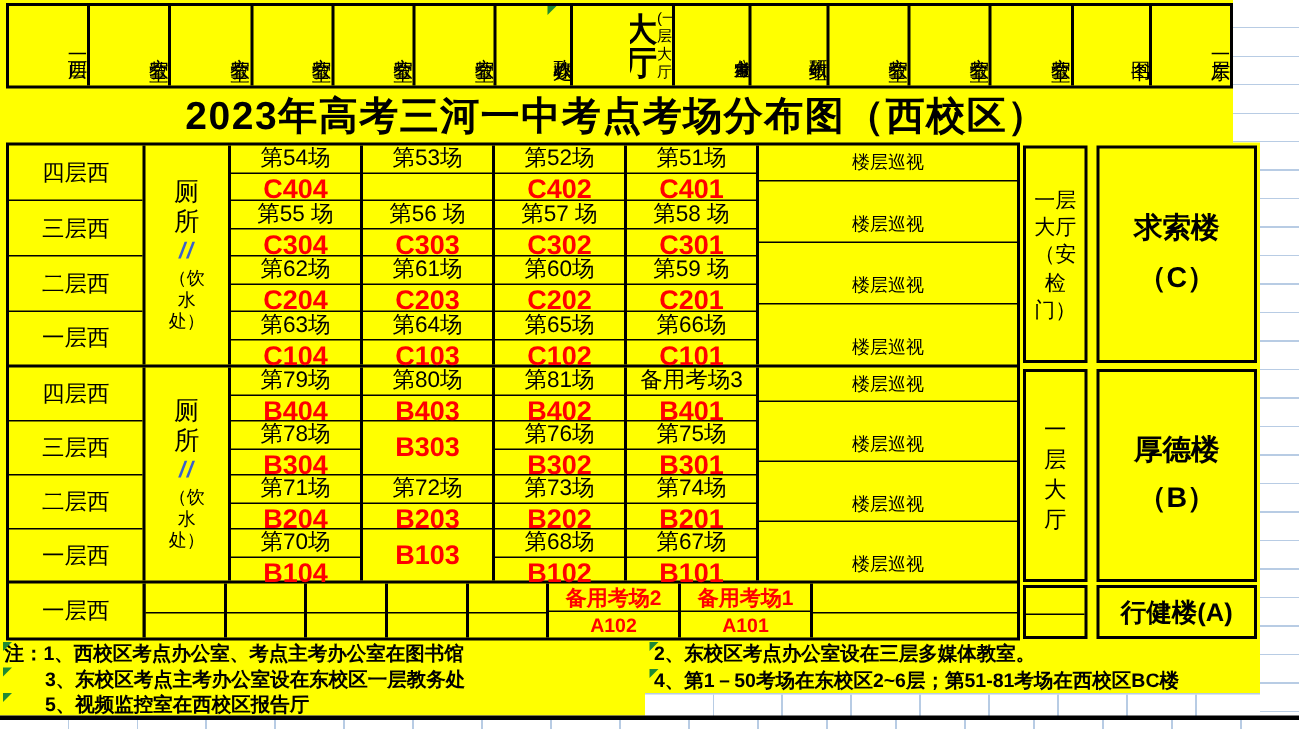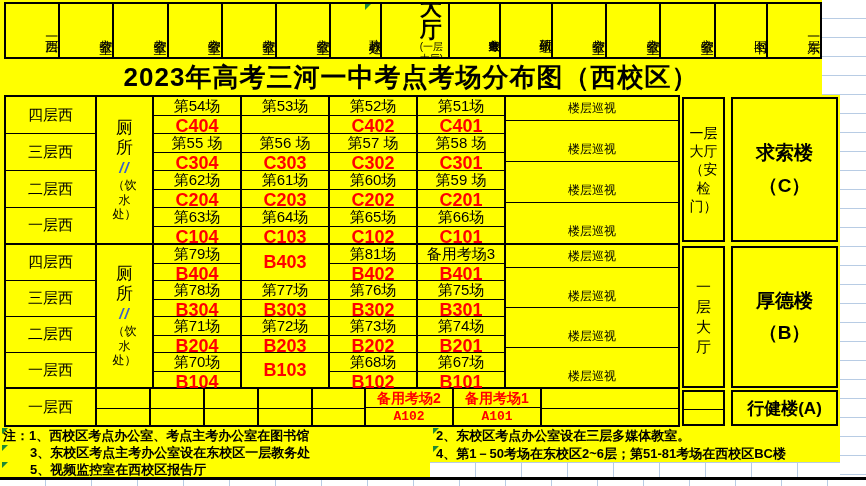--- a/index.html
+++ b/index.html
@@ -14,21 +14,21 @@
   #patchMidR{left:430px;top:462px;width:410px;height:15px;background:
     repeating-linear-gradient(90deg,transparent 0 45px,#b8cce4 45px 46px),#ffffff;
     border-top:1px solid #b8cce4;}
   #bline{position:absolute;left:0;top:477px;width:866px;height:3px;background:#000;}
   #patchBotV{left:0;top:480px;width:866px;height:6px;
     background:repeating-linear-gradient(90deg,transparent 0 45px,#b8cce4 45px 46px);}
 
   
   #topHeader{position:absolute;left:4px;top:2px;width:818px;height:57px;box-sizing:border-box;
     border:2px solid #000;display:flex;}
-  .th-cell{box-sizing:border-box;border-right:2px solid #000;display:flex;flex-direction:column;
+  .th-cell{box-sizing:border-box;border-right:2px solid #000;display:flex;flex-direction:row;
     align-items:center;justify-content:center;overflow:hidden;margin-left:38px;}
   .th-cell:last-child{border-right:none;}
   .th-v{writing-mode:vertical-rl;text-orientation:upright;font-size:13px;line-height:1.1;
     letter-spacing:1px;max-height:52px;}
   .hall-name{font-size:22px;font-weight:bold;line-height:1;}
   .hall-sub{font-size:10px;line-height:1.2;}
   .th-small{font-size:11px;max-height:50px;line-height:1.02;letter-spacing:0;}
 
   
   #title{position:absolute;left:0;top:60px;width:822px;height:34px;line-height:34px;
@@ -63,21 +63,21 @@
 
   
   .espan{width:269px;background:
     linear-gradient(#000,#000) 0 19px / 100% 1px no-repeat,
     repeating-linear-gradient(90deg,transparent 0 52px,#000 52px 54px);}
   .fcell-a{flex:1;display:flex;align-items:center;justify-content:center;font-size:15px;}
   .rcell-a{flex:1;display:flex;flex-direction:column;}
   .rname-a{height:19px;line-height:18px;box-sizing:border-box;border-bottom:1px solid #000;
     text-align:center;font-size:14px;font-weight:bold;color:#ff0000;}
   .rcode-a{flex:1;display:flex;align-items:center;justify-content:center;font-size:13px;
-    font-weight:bold;color:#ff0000;font-family:Liberation Mono, monospace;}
+    font-weight:bold;color:#ff0000;}
   .pcol-a{background:linear-gradient(#000,#000) 0 19px / 100% 1px no-repeat;}
 
   
   .sidebox{position:absolute;box-sizing:border-box;border:2px solid #000;display:flex;
     align-items:center;justify-content:center;text-align:center;white-space:pre-line;}
   #hallC{left:682px;top:97px;width:43px;height:145px;font-size:14px;line-height:1.3;
     padding:1px;word-break:break-all;}
   #bldC{left:731px;top:97px;width:107px;height:145px;font-size:19px;font-weight:bold;line-height:1.7;}
   #hallB{left:682px;top:246px;width:43px;height:142px;font-size:15px;line-height:1.35;
     padding:0 9px;word-break:break-all;}
@@ -271,24 +271,24 @@
             <div class="rname">第71场</div>
             <div class="rcode">B204</div>
           </div>
         <div class="cellr rcell">
             <div class="rname">第70场</div>
             <div class="rcode">B104</div>
           </div>
       </div>
       <div class="col rcol">
         <div class="cellr rcell">
+            <div class="rname">第80场</div>
             <div class="rcode">B403</div>
           </div>
         <div class="cellr rcell">
-            <div class="rname">第77场</div>
             <div class="rcode">B303</div>
           </div>
         <div class="cellr rcell">
             <div class="rname">第72场</div>
             <div class="rcode">B203</div>
           </div>
         <div class="cellr rcell">
             <div class="rcode">B103</div>
           </div>
       </div>

